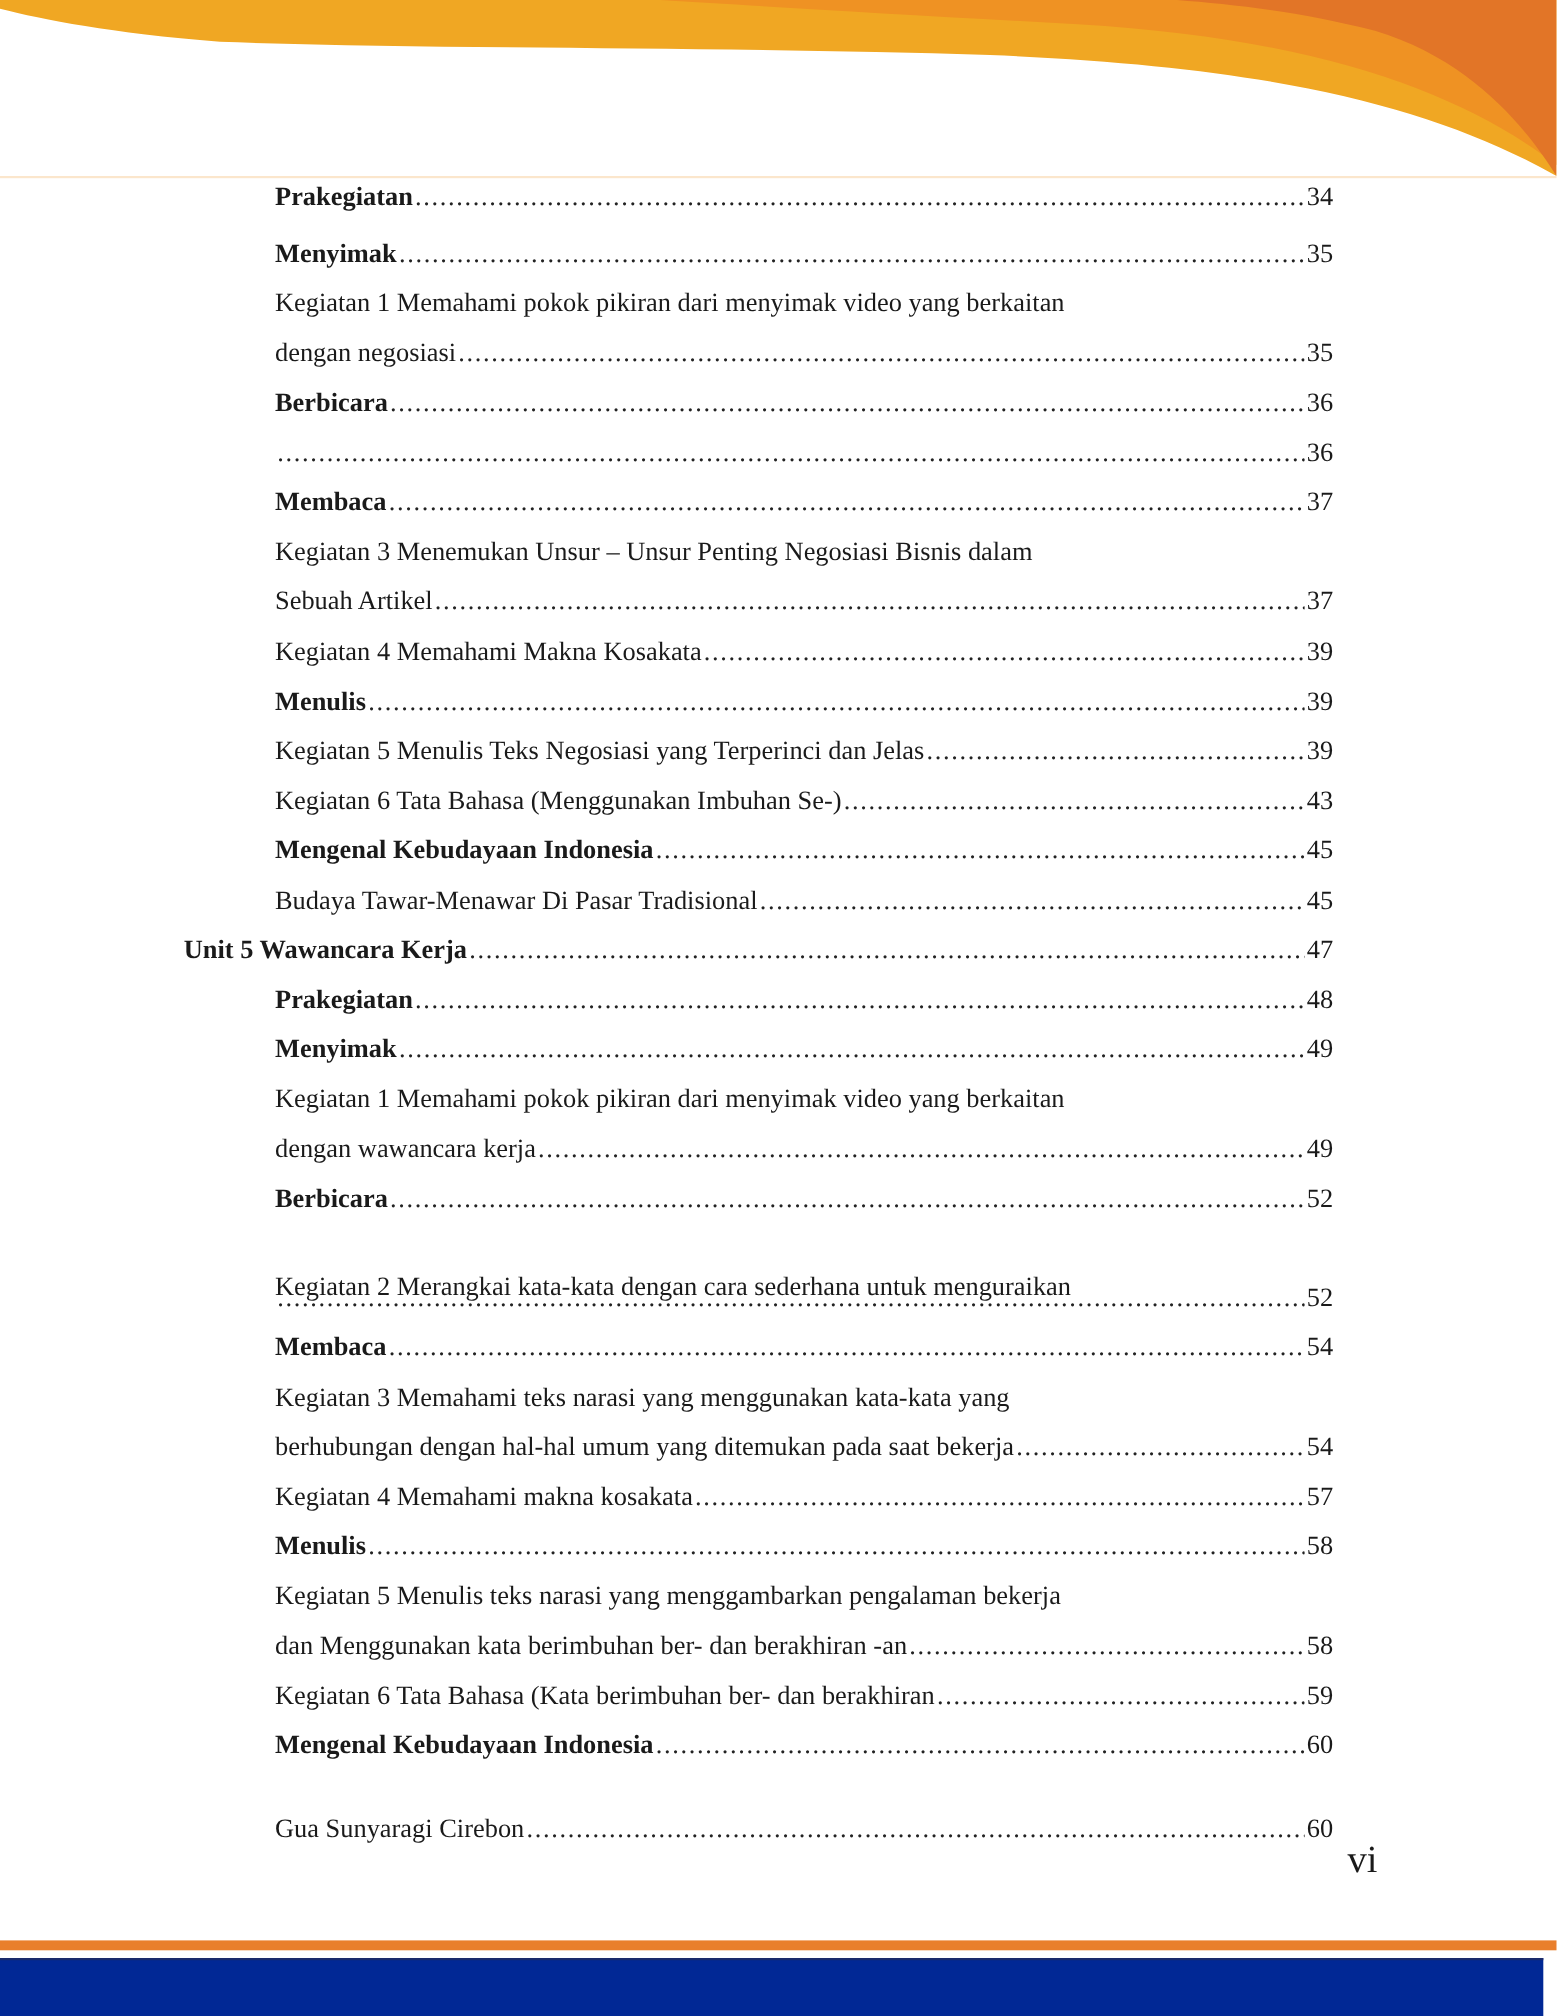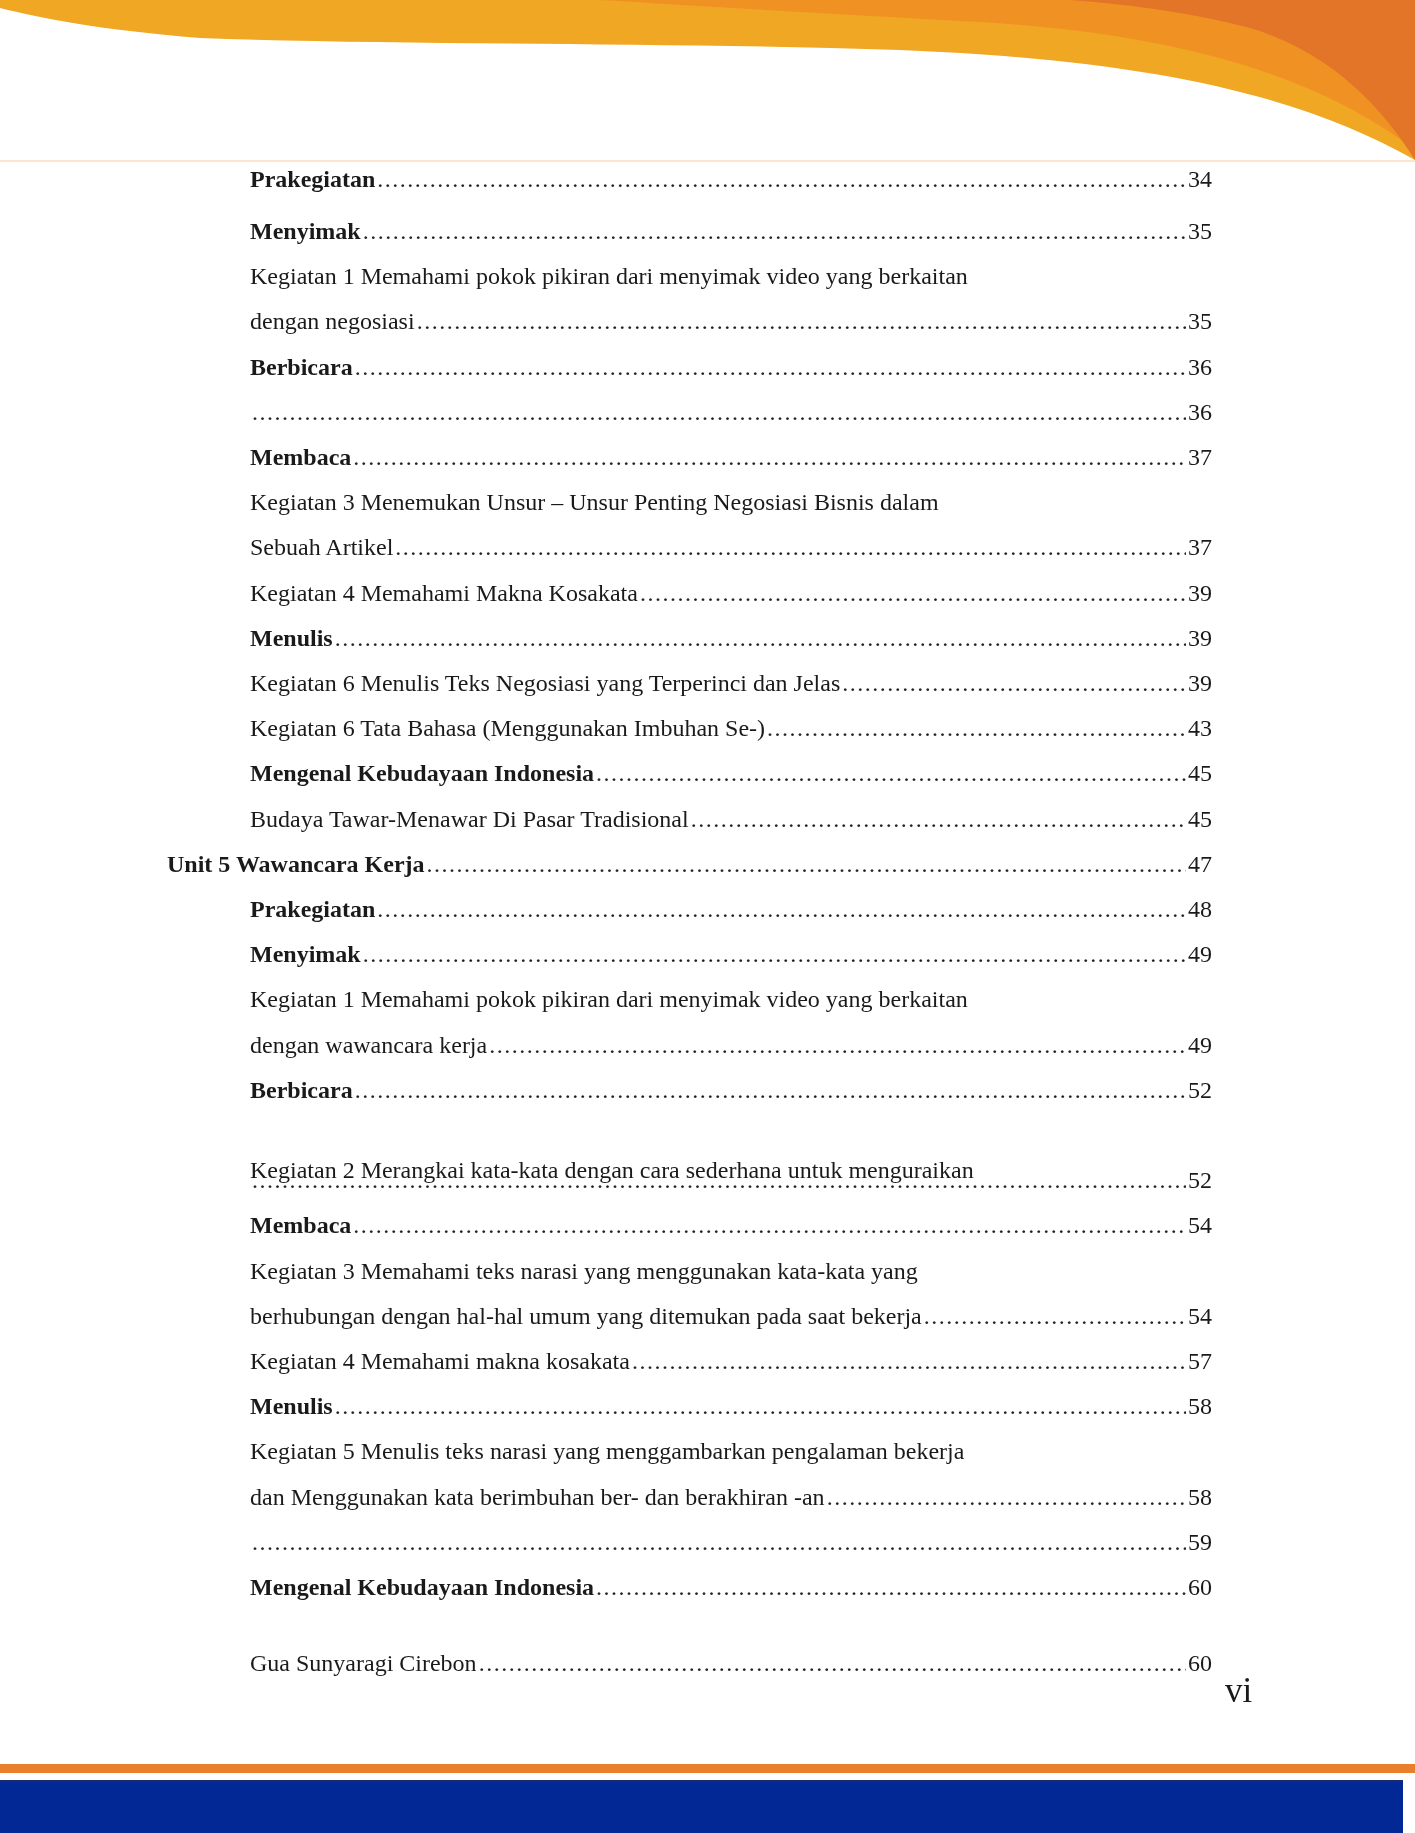--- a/index.html
+++ b/index.html
@@ -73,21 +73,21 @@
       <span class="title">Kegiatan 4 Memahami Makna Kosakata</span>
       <span class="leader"></span>
       <span class="page">39</span>
     </div>
     <div class="row bold" style="top: 617.8px;">
       <span class="title">Menulis</span>
       <span class="leader"></span>
       <span class="page">39</span>
     </div>
     <div class="row" style="top: 663px;">
-      <span class="title">Kegiatan 6 Menulis Teks Negosiasi yang Terperinci dan Jelas</span>
+      <span class="title">Kegiatan 5 Menulis Teks Negosiasi yang Terperinci dan Jelas</span>
       <span class="leader"></span>
       <span class="page">39</span>
     </div>
     <div class="row" style="top: 708.2px;">
       <span class="title">Kegiatan 6 Tata Bahasa (Menggunakan Imbuhan Se-)</span>
       <span class="leader"></span>
       <span class="page">43</span>
     </div>
     <div class="row bold" style="top: 753.4px;">
       <span class="title">Mengenal Kebudayaan Indonesia</span>
@@ -151,20 +151,21 @@
       <span class="leader"></span>
       <span class="page">58</span>
     </div>
     <div class="row noleader" style="top: 1431.4px;"><span class="title">Kegiatan 5 Menulis teks narasi yang menggambarkan pengalaman bekerja</span></div>
     <div class="row" style="top: 1476.6px;">
       <span class="title">dan Menggunakan kata berimbuhan ber- dan berakhiran -an</span>
       <span class="leader"></span>
       <span class="page">58</span>
     </div>
     <div class="row" style="top: 1521.8px;">
+      <span class="title">Kegiatan 6 Tata Bahasa (Kata berimbuhan ber- dan berakhiran</span>
       <span class="leader"></span>
       <span class="page">59</span>
     </div>
     <div class="row bold" style="top: 1567px;">
       <span class="title">Mengenal Kebudayaan Indonesia</span>
       <span class="leader"></span>
       <span class="page">60</span>
     </div>
     <div class="row" style="top: 1643px;">
       <span class="title">Gua Sunyaragi Cirebon</span>

